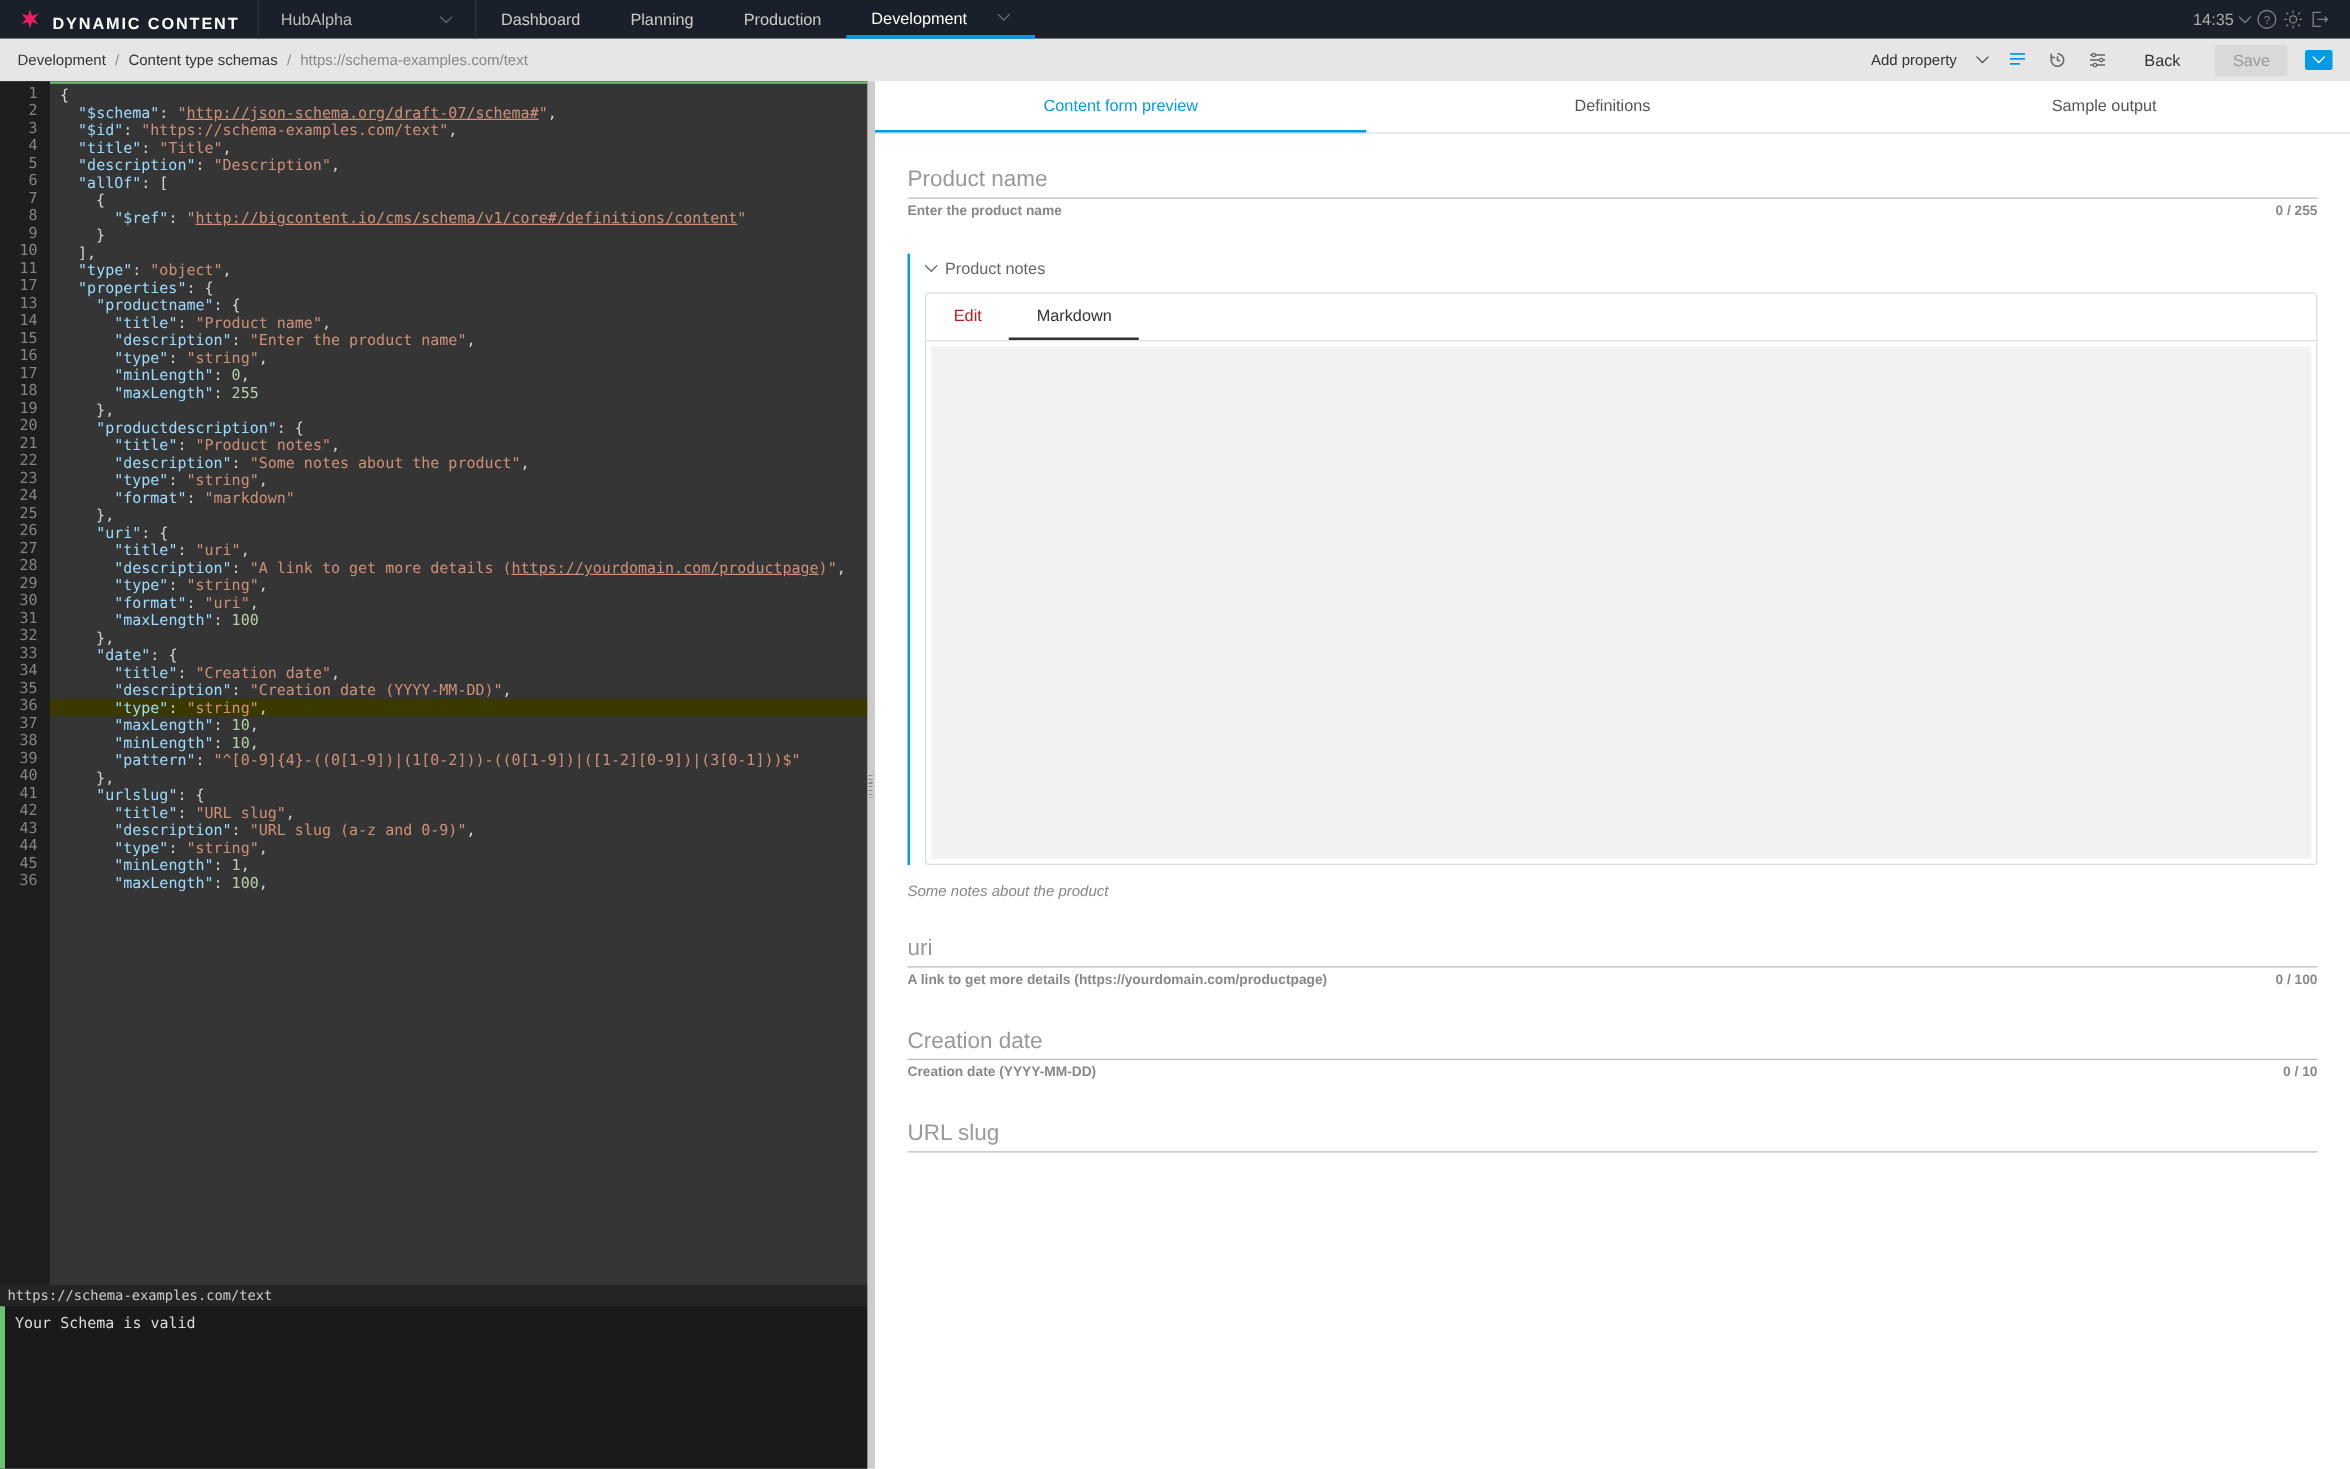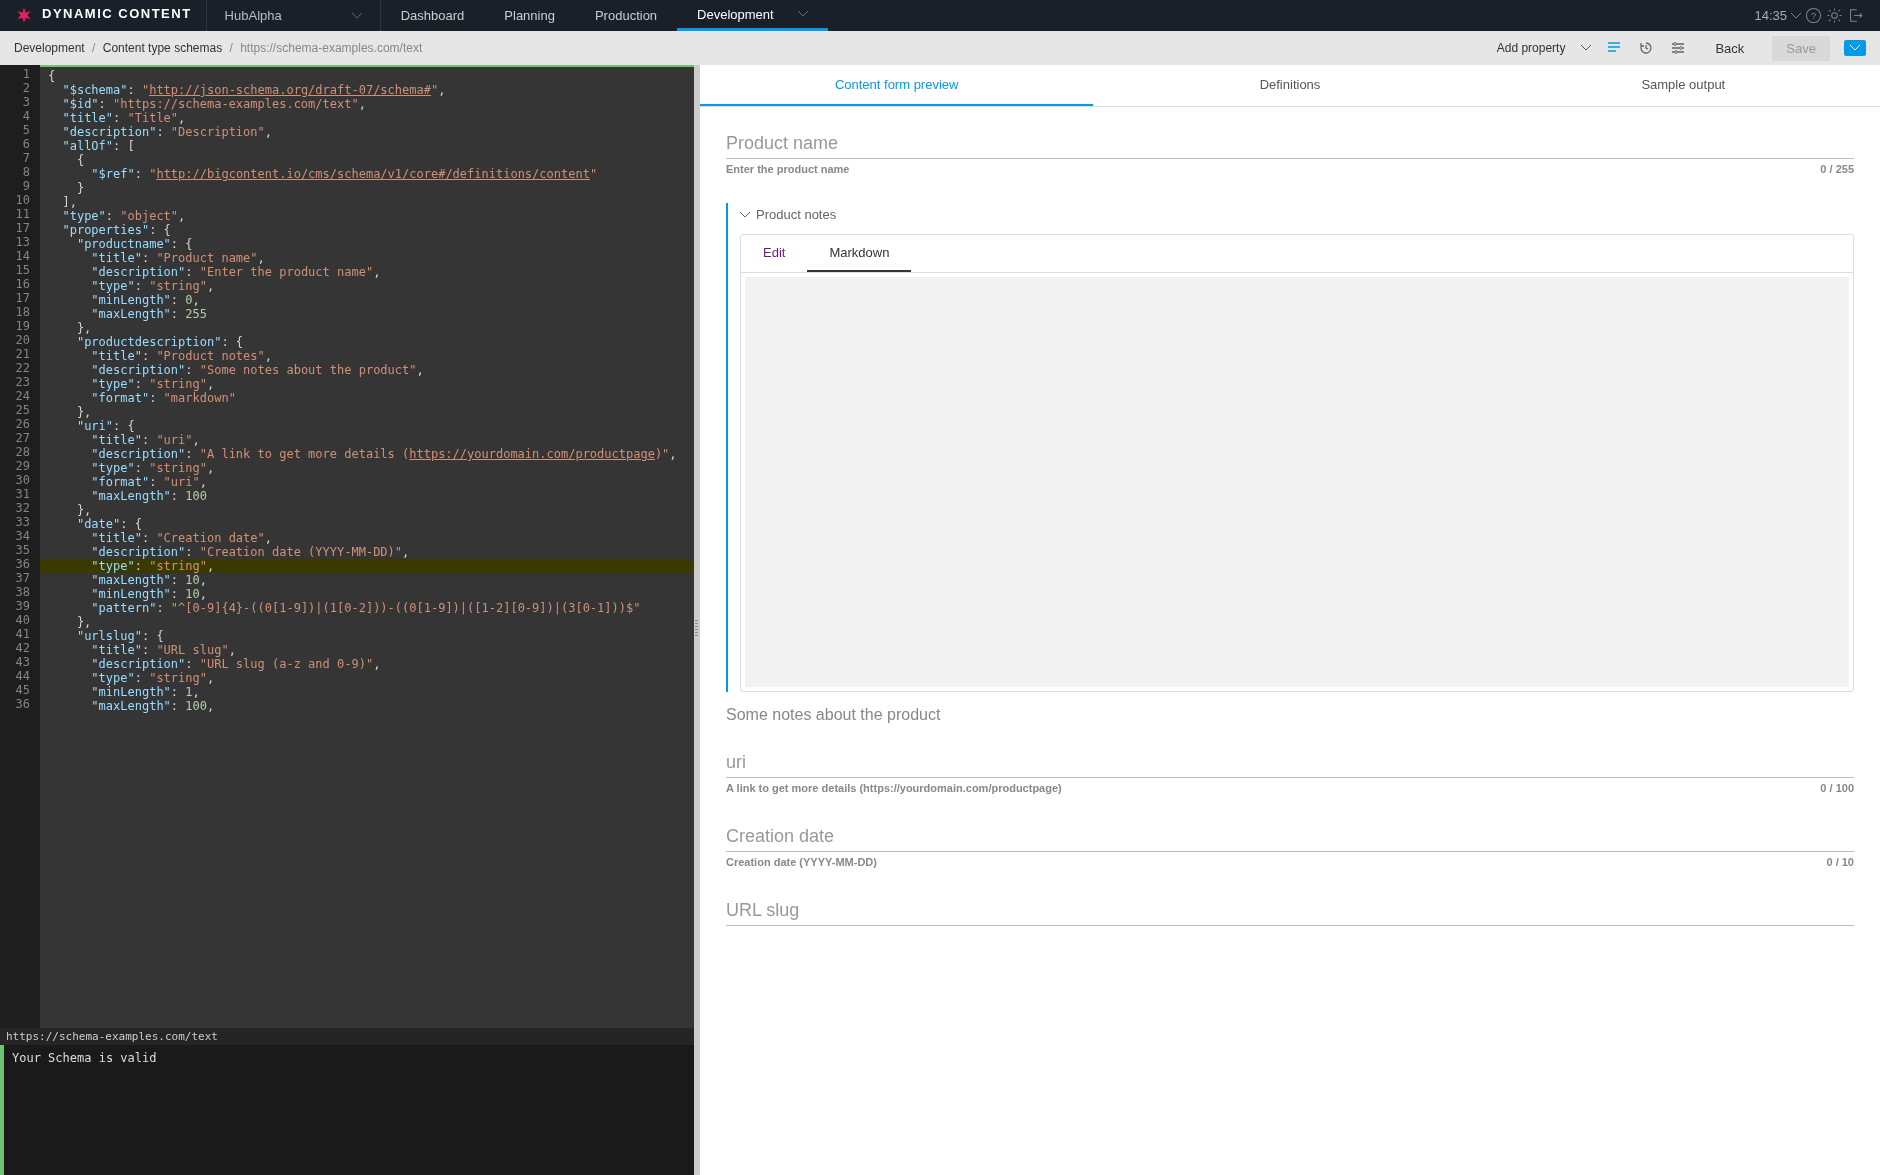--- a/index.html
+++ b/index.html
@@ -1,18 +1,18 @@
 <!DOCTYPE html>
 <html><head>
 <meta charset="utf-8">
 <style>
 * { box-sizing: border-box; margin: 0; padding: 0; }
 html, body { height: 100%; font-family: -apple-system, Arial, sans-serif; font-size: 13px; color: #333; overflow: hidden; }
 .topbar { height: 31px; background: #1a2029; display: flex; align-items: center; color: #bbb; }
-.logo-wrap { display: flex; align-items: flex-start; padding: 0 14px; }
+.logo-wrap { display: flex; align-items: flex-end; padding: 0 14px; }
 .logo-icon { width: 20px; height: 20px; margin-right: 8px; }
 .logo-text { color: #fff; font-weight: 700; letter-spacing: 1.5px; font-size: 13px; }
 .vrule { width: 1px; height: 100%; background: #2d3540; }
 .hub-select { display: flex; align-items: center; padding: 0 18px; gap: 70px; cursor: pointer; }
 .hub-select svg { opacity: .5; }
 .nav-tabs { display: flex; height: 100%; }
 .nav-tab { padding: 0 20px; display: flex; align-items: center; color: #ccc; cursor: pointer; position: relative; }
 .nav-tab.active { color: #fff; border-bottom: 3px solid #039be5; }
 .nav-tab .chev { margin-left: 24px; opacity: .55; }
 .top-right { margin-left: auto; display: flex; align-items: center; gap: 4px; padding-right: 16px; color: #aaa; }
@@ -49,24 +49,24 @@
 .right-tab.active { color: #039be5; border-bottom: 2px solid #039be5; }
 .form-body { padding: 22px 26px; }
 .field { margin-bottom: 28px; }
 .text-input { width: 100%; border: none; border-bottom: 1px solid #bbb; font-size: 18px; padding: 4px 0; color: #666; outline: none; }
 .text-input::placeholder { color: #999; }
 .help-row { display: flex; justify-content: space-between; font-size: 11px; color: #888; margin-top: 4px; font-weight: bold; }
 .collapsible { border-left: 2px solid #039be5; padding-left: 12px; margin-bottom: 14px; }
 .collapse-head { display: flex; align-items: center; gap: 6px; color: #666; font-size: 13px; padding: 4px 0 12px 0; cursor: pointer; }
 .md-box { border: 1px solid #ddd; border-radius: 3px; }
 .md-tabs { display: flex; border-bottom: 1px solid #ddd; }
-.md-tab { padding: 10px 22px; cursor: pointer; color: #701a75; font-size: 13px; }
+.md-tab { padding: 10px 22px; cursor: pointer; color: #b91c1c; font-size: 13px; }
 .md-tab.active { color: #333; border-bottom: 2px solid #333; font-weight: 500; }
 .md-content { height: 410px; background: #f2f2f2; margin: 4px; }
-.help-text { font-size: 16px; color: #888; margin-top: 12px; margin-bottom: 24px; }
+.help-text { font-size: 12px; color: #888; margin-top: 12px; margin-bottom: 24px; font-style: italic; }
 .splitter { width: 6px; background: #ccc; cursor: col-resize; position: relative; }
 .splitter::after { content:''; position:absolute; left:1px; top:50%; width:3px; height:18px; background: repeating-linear-gradient(#888,#888 1px,transparent 1px,transparent 3px); }
 </style>
 </head>
 <body>
 
 <div class="topbar">
   <div class="logo-wrap">
     <svg class="logo-icon" viewBox="0 0 24 24">
         <path fill="#e91e63" d="M12 2l2 6 6-2-4 5 4 5-6-2-2 6-2-6-6 2 4-5-4-5 6 2z"></path>

